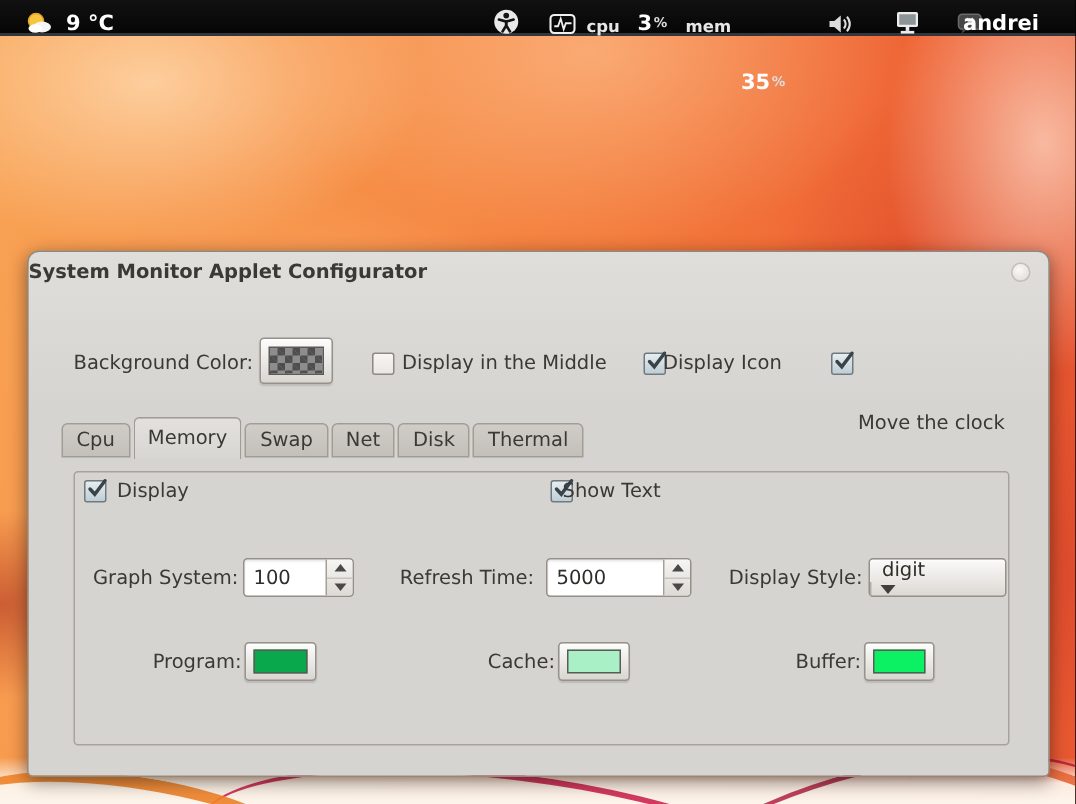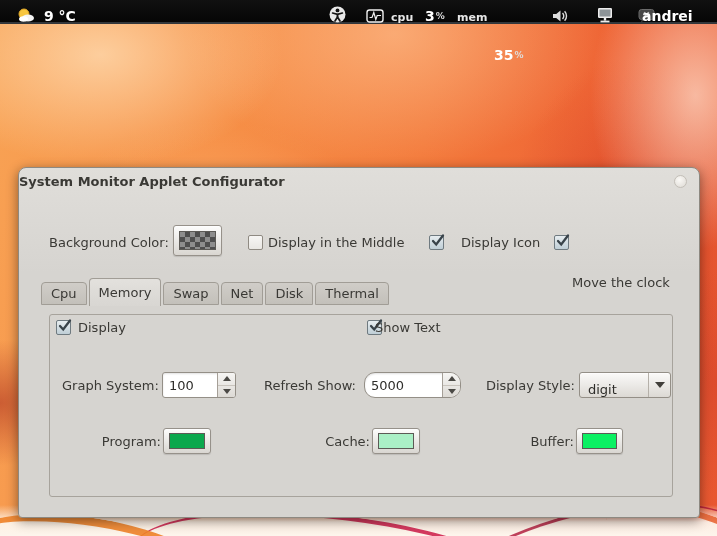--- a/index.html
+++ b/index.html
@@ -83,22 +83,22 @@
     color:#2e2d2a; padding:0 6px; width:40px; }
   .spinbtns { width:18px; border-left:1px solid #a59f97; display:flex; flex-direction:column;
     background:linear-gradient(#f6f5f3,#dddad5); }
   .spinbtns > div { flex:1; display:flex; align-items:center; justify-content:center; }
   .spinbtns > div:first-child { border-bottom:1px solid #c9c4bd; }
   .tri-up { width:0; height:0; border-left:4px solid transparent; border-right:4px solid transparent; border-bottom:5px solid #4b4945; }
   .tri-dn { width:0; height:0; border-left:4px solid transparent; border-right:4px solid transparent; border-top:5px solid #4b4945; }
 
   
   .combo { position:absolute; height:26px; border:1px solid #948f87; border-radius:3px;
-    background:linear-gradient(#fbfaf9,#dcd9d4); display:flex; align-items:flex-end;
-    box-shadow:0 1px 1px rgba(255,255,255,.6) inset; }
+    background:linear-gradient(#fbfaf9,#dcd9d4); display:flex; align-items:flex-start;
+    box-shadow:0 1px 1px rgba(255,255,255,.6) inset;flex-direction:column; }
   .combo .val { flex:1; padding:0 8px; font-size:13px; color:#2e2d2a; }
   .combo .dd { width:22px; height:100%; border-left:1px solid #b5b0a9; display:flex; align-items:center; justify-content:center; }
   .tri-combo { width:0; height:0; border-left:5px solid transparent; border-right:5px solid transparent; border-top:6px solid #413f3b; }
 
   svg { display:block; }
 </style>
 </head>
 <body>
 
 <div class="panel">
@@ -194,21 +194,21 @@
   <div class="cb" style="left:229px; top:67px;">
     
   </div>
   <div class="lbl" style="left:249px; top:67px;">Display in the Middle</div>
 
   <div class="cb checked" style="left:410px; top:67px;">
     <svg class="mark" width="16" height="15" viewBox="0 0 16 15">
         <path d="M3 8 L6.2 11.5 L13 2.5" fill="none" stroke="#39434a" stroke-width="2.3" stroke-linecap="round"></path>
       </svg>
   </div>
-  <div class="lbl" style="left:442px; top:67px;text-align:right;">Display Icon</div>
+  <div class="lbl" style="left:423px; top:67px;text-align:right;">Display Icon</div>
 
   <div class="cb checked" style="left:535px; top:67px;">
     <svg class="mark" width="16" height="15" viewBox="0 0 16 15">
         <path d="M3 8 L6.2 11.5 L13 2.5" fill="none" stroke="#39434a" stroke-width="2.3" stroke-linecap="round"></path>
       </svg>
   </div>
   <div class="lbl" style="left:553px; top:67px;margin-top:40px;">Move the clock</div>
 
   <div class="tabbar" id="tabbar">
       <div class="tab">Cpu</div>
@@ -241,22 +241,22 @@
     <div class="spinbtns">
       <div>
           <span class="tri-up"></span>
         </div>
       <div>
           <span class="tri-dn"></span>
         </div>
     </div>
   </div>
 
-  <div class="lbl r" style="left:242px; top:210px; width:95px;">Refresh Show:</div>
-  <div class="spin" style="left:345px; top:204px; width:97px;border-radius:11px;">
+  <div class="lbl r" style="left:242px; top:210px; width:95px;">Refresh Time:</div>
+  <div class="spin" style="left:345px; top:204px; width:97px;">
     <input value="5000" style="">
     <div class="spinbtns">
       <div>
           <span class="tri-up"></span>
         </div>
       <div>
           <span class="tri-dn"></span>
         </div>
     </div>
   </div>

